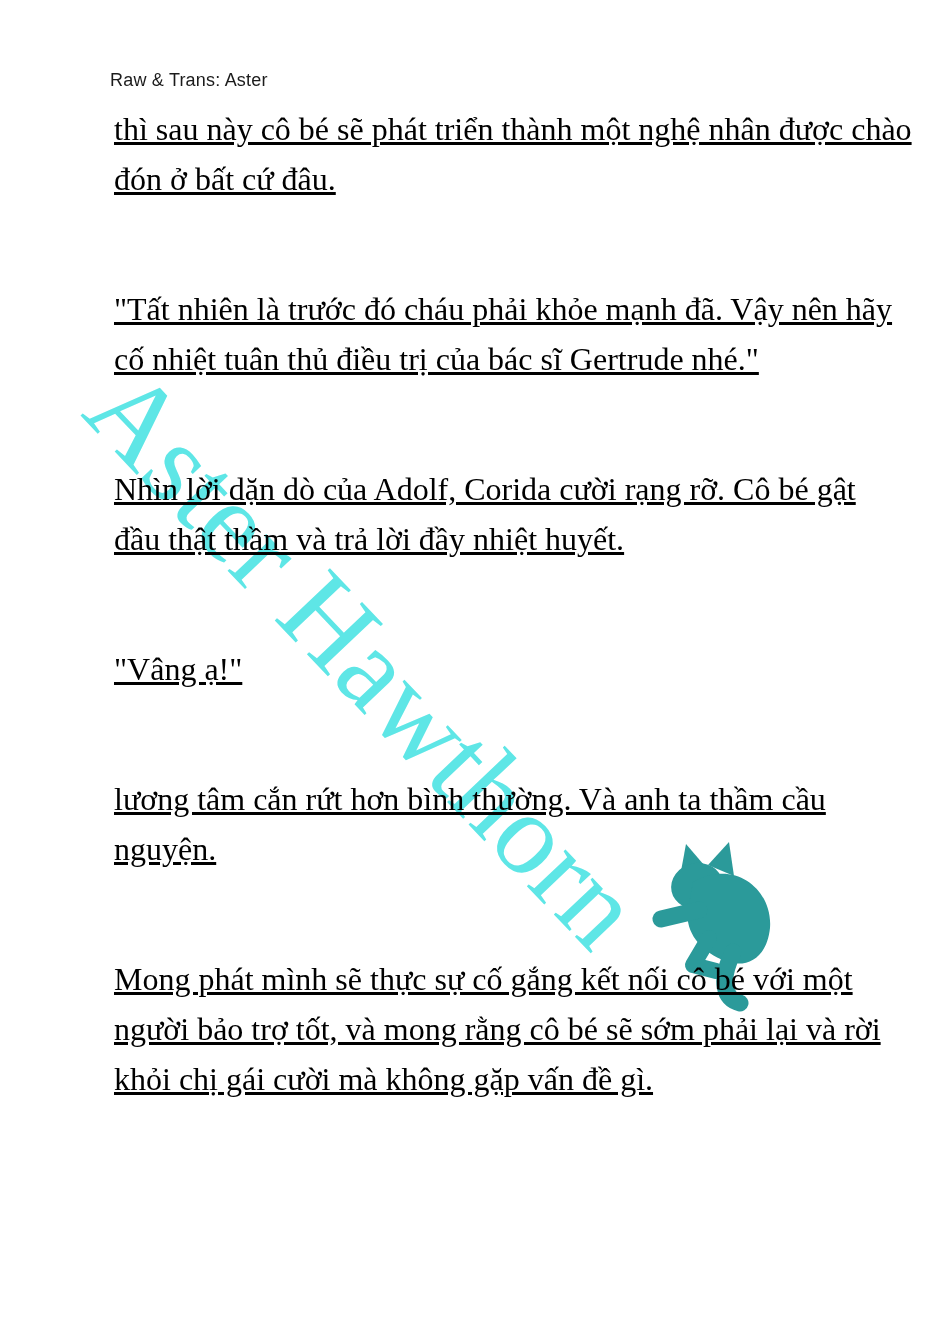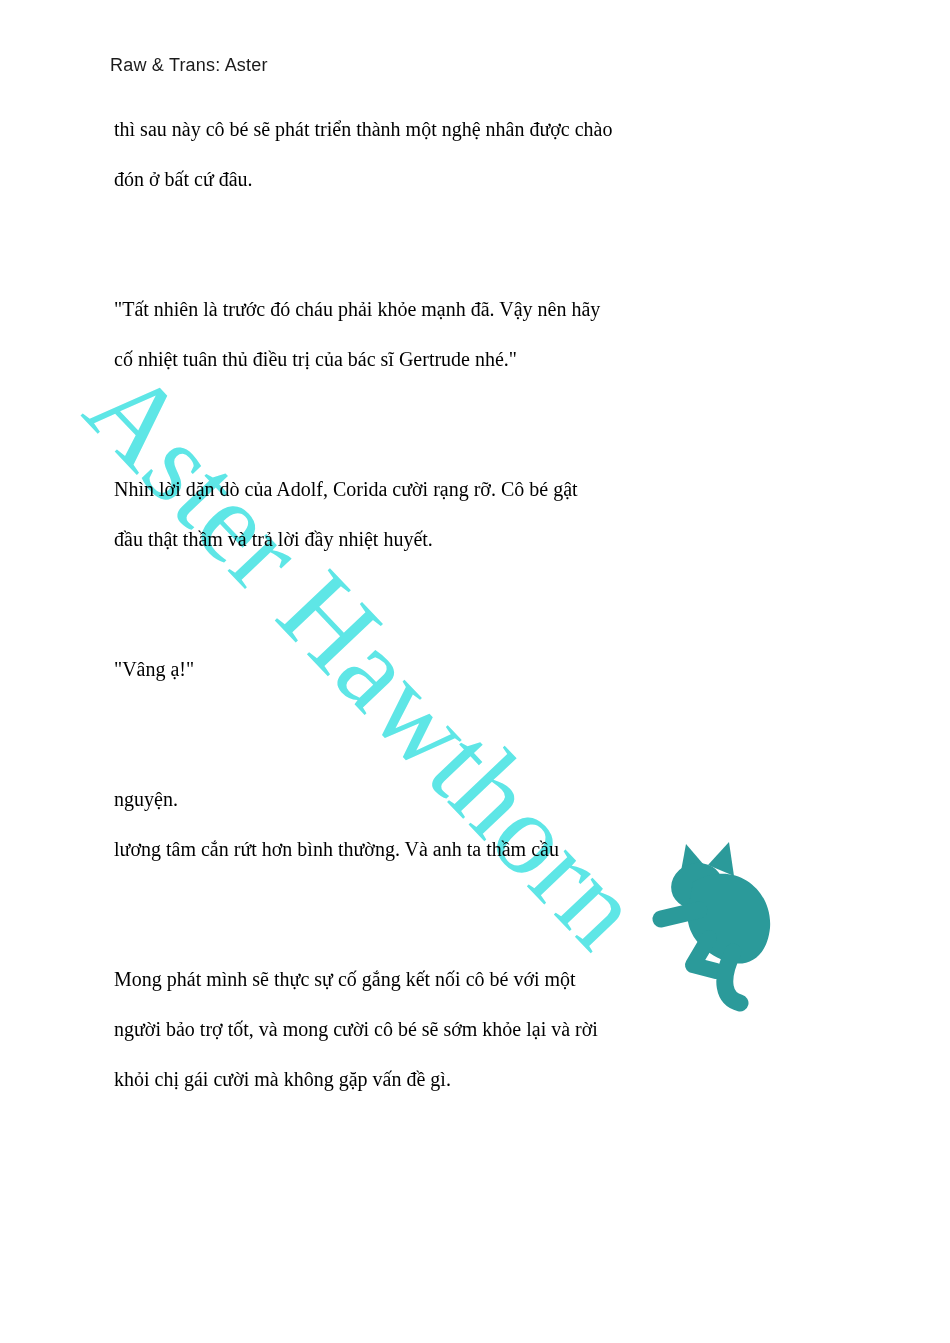--- a/index.html
+++ b/index.html
@@ -11,21 +11,21 @@
     position: relative;
     width: 950px;
     height: 1343px;
     background: #ffffff;
     overflow: hidden;
     font-family: "Liberation Serif", serif;
   }
   .credit {
     position: absolute;
     left: 110px;
-    top: 55px;
+    top: 70px;
     font-family: "Liberation Sans", sans-serif;
     font-size: 18px;
     letter-spacing: 0.2px;
     color: #1b1b1b;
     z-index: 4;
   }
   .watermark {
     position: absolute;
     left: 150px;
     top: 348px;
@@ -54,24 +54,25 @@
     fill: none;
     stroke: var(--cat-color, #2b9a9a);
     stroke-linecap: round;
     stroke-linejoin: round;
   }
   .body-text {
     position: absolute;
     left: 114px;
     top: 104px;
     width: 770px;
-    font-size: 20px;
+    font-size: 32px;
     line-height: 50px;
     color: #000000;
     z-index: 3;
+    text-decoration: underline;
   }
   .para {
     margin: 0 0 80px 0;
   }
   .line {
     white-space: nowrap;
   }
 </style>
 </head>
 <body>
@@ -111,23 +112,23 @@
         <div class="line">cố nhiệt tuân thủ điều trị của bác sĩ Gertrude nhé."</div>
       </div>
       <div class="para">
         <div class="line">Nhìn lời dặn dò của Adolf, Corida cười rạng rỡ. Cô bé gật</div>
         <div class="line">đầu thật thầm và trả lời đầy nhiệt huyết.</div>
       </div>
       <div class="para">
         <div class="line">"Vâng ạ!"</div>
       </div>
       <div class="para">
+        <div class="line">lương tâm cắn rứt hơn bình thường. Và anh ta thầm cầu</div>
         <div class="line">nguyện.</div>
-        <div class="line">lương tâm cắn rứt hơn bình thường. Và anh ta thầm cầu</div>
       </div>
       <div class="para">
         <div class="line">Mong phát mình sẽ thực sự cố gắng kết nối cô bé với một</div>
-        <div class="line">người bảo trợ tốt, và mong cười cô bé sẽ sớm khỏe lại và rời</div>
+        <div class="line">người bảo trợ tốt, và mong rằng cô bé sẽ sớm phải lại và rời</div>
         <div class="line">khỏi chị gái cười mà không gặp vấn đề gì.</div>
       </div>
     </div>
 
 </div>
 
 </body></html>

